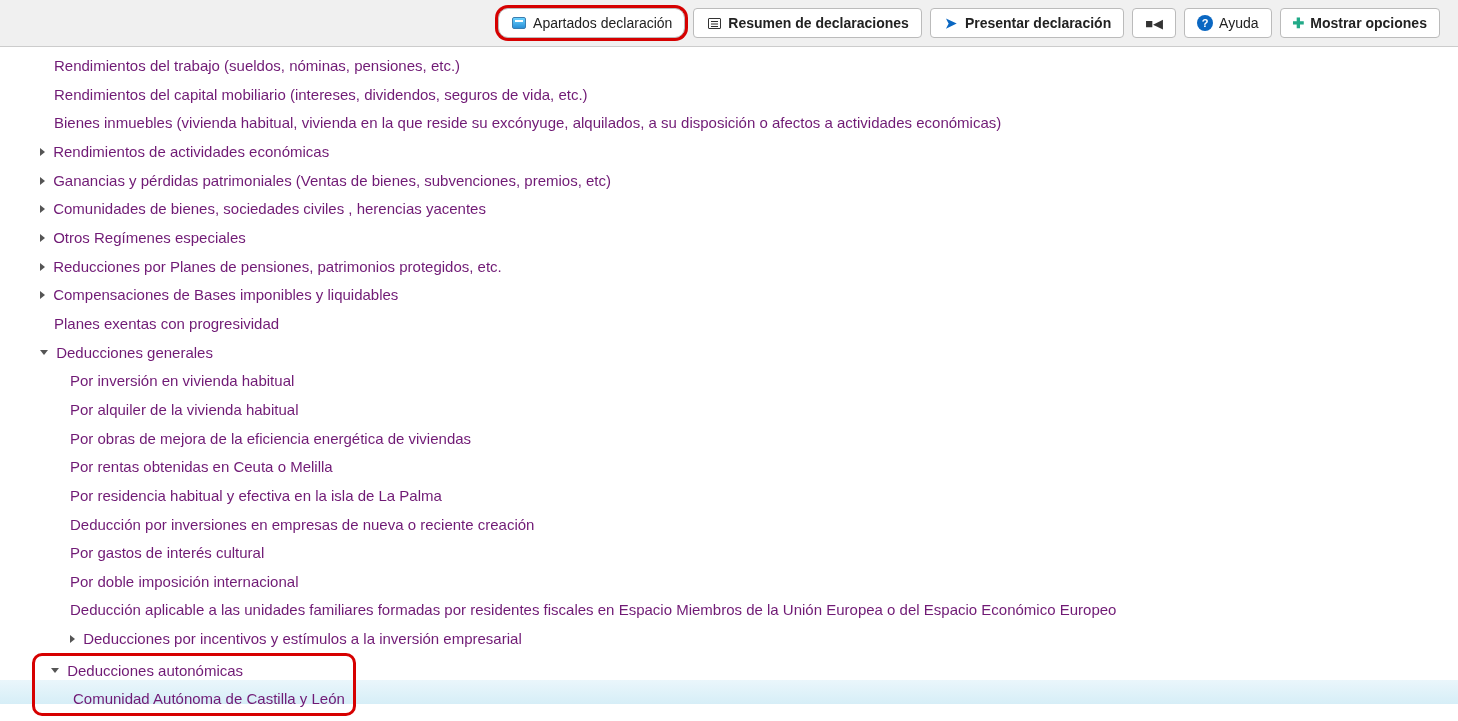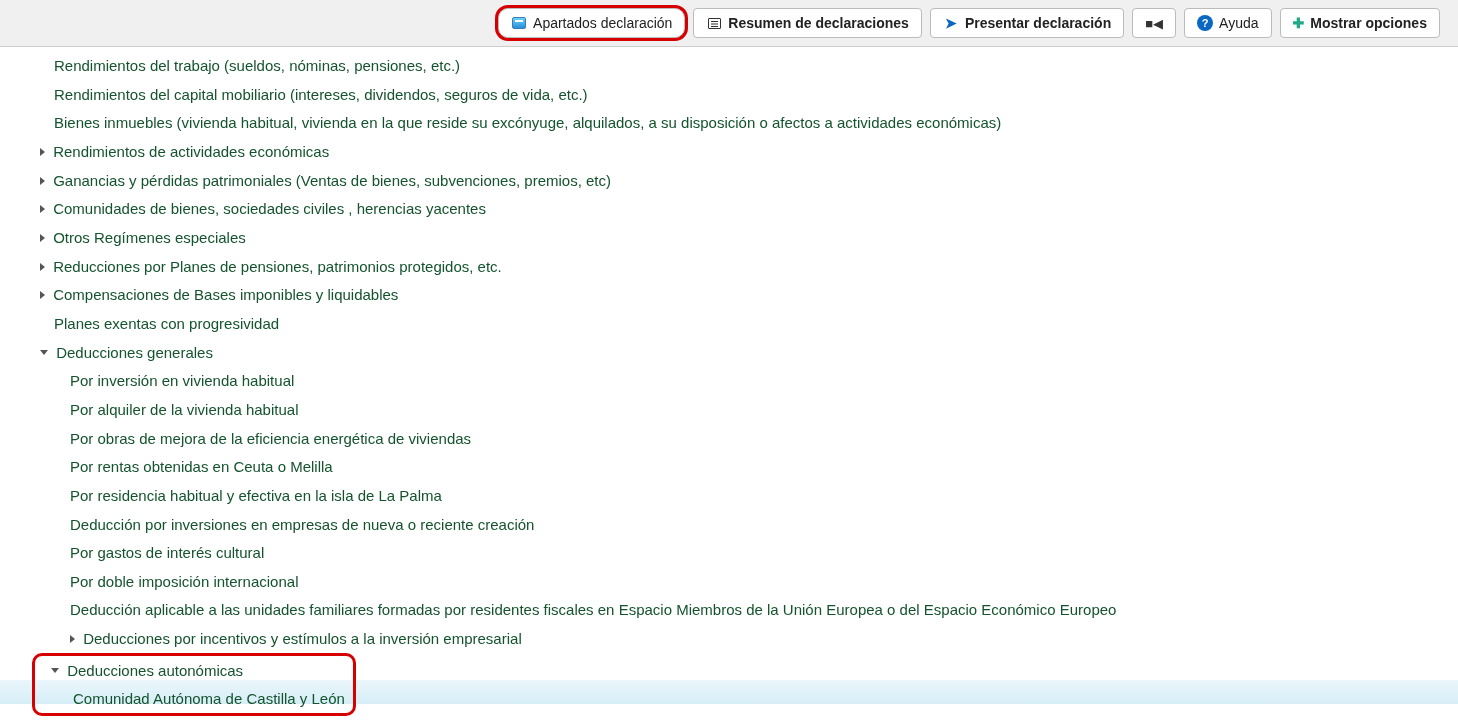--- a/index.html
+++ b/index.html
@@ -55,21 +55,21 @@
   .icon-ayuda { background:#0a67c2; color:#fff; width:16px; height:16px; border-radius:50%; font-weight:bold; font-size:11px; line-height:16px; text-align:center; }
   .icon-mostrar { color:#2a8; font-size:14px; font-weight:bold; }
 
   .content {
     padding-top: 4px;
     padding-bottom: 10px;
   }
   .tree-item {
     padding: 2px 0 2px 0;
     line-height: 1.55;
-    color: #14532d;
+    color: #701a75;
     cursor: pointer;
     position: relative;
     white-space: nowrap;
   }
   .caret {
     display: inline-block;
     width: 0; height: 0;
     margin-right: 4px;
     vertical-align: middle;
   }

